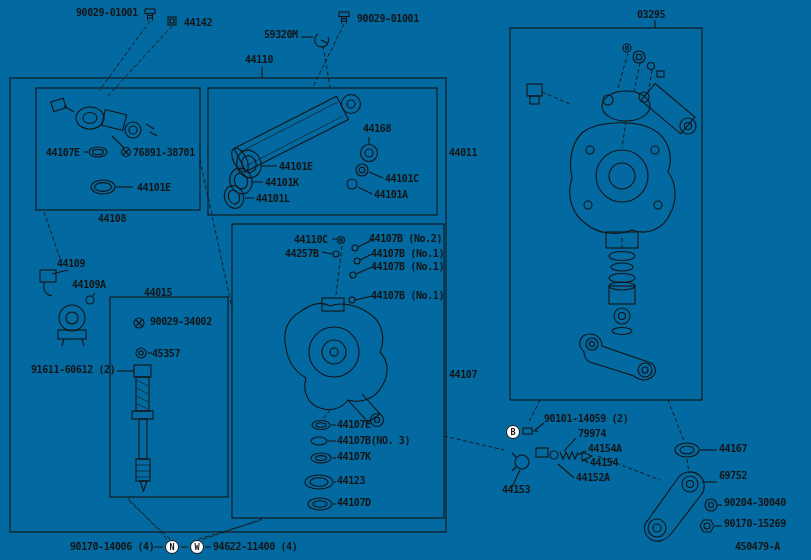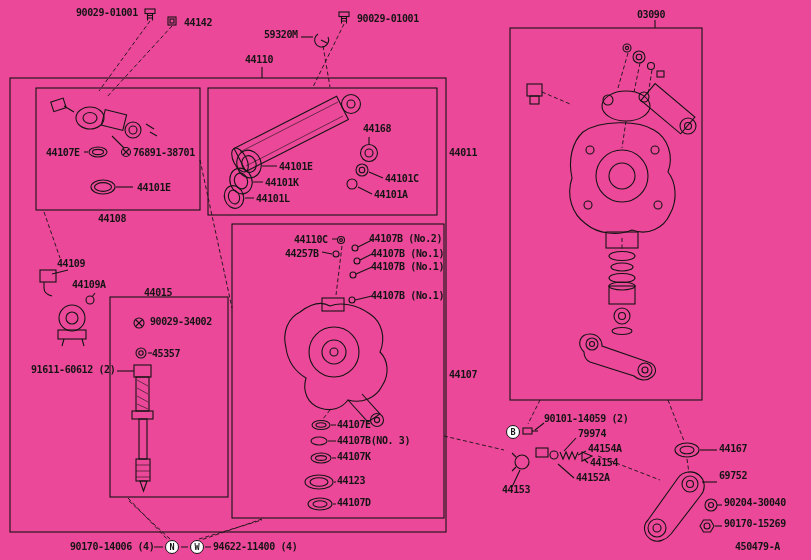--- a/index.html
+++ b/index.html
@@ -1,18 +1,18 @@
 <!DOCTYPE html>
 <html><head>
 <meta charset="utf-8">
 <style>
   * { margin:0; padding:0; box-sizing:border-box; }
   html,body { background:#ffffff; }
   .stage {
-    position:relative; width:811px; height:560px; background:#ec4899;
+    position:relative; width:811px; height:560px; background:#0369a1;
     overflow:hidden; font-family:"DejaVu Sans Mono", monospace;
   }
   .lbl {
     position:absolute;
     font:700 10px/11px "DejaVu Sans Mono", monospace;
     letter-spacing:-0.4px;
     color:#141414; white-space:nowrap;
   }
   .callout {
     position:absolute; width:14px; height:14px;
@@ -252,21 +252,21 @@
   <g>
     <path class="s" d="M154 547 h9 M181 547 h7 M205 547 h6"></path>
     <path class="d" d="M170 539 L128 500 M199 539 L262 520"></path>
   </g>
 </svg>
 
 <div class="lbl" style="left:76px;top:7px">90029-01001</div>
 <div class="lbl" style="left:184px;top:17px">44142</div>
 <div class="lbl" style="left:264px;top:29px">59320M</div>
 <div class="lbl" style="left:357px;top:13px">90029-01001</div>
-<div class="lbl" style="left:637px;top:9px">03090</div>
+<div class="lbl" style="left:637px;top:9px">03295</div>
 <div class="lbl" style="left:245px;top:54px">44110</div>
 <div class="lbl" style="left:46px;top:147px">44107E</div>
 <div class="lbl" style="left:133px;top:147px">76891-38701</div>
 <div class="lbl" style="left:137px;top:182px">44101E</div>
 <div class="lbl" style="left:98px;top:213px">44108</div>
 <div class="lbl" style="left:279px;top:161px">44101E</div>
 <div class="lbl" style="left:265px;top:177px">44101K</div>
 <div class="lbl" style="left:256px;top:193px">44101L</div>
 <div class="lbl" style="left:363px;top:123px">44168</div>
 <div class="lbl" style="left:385px;top:173px">44101C</div>

